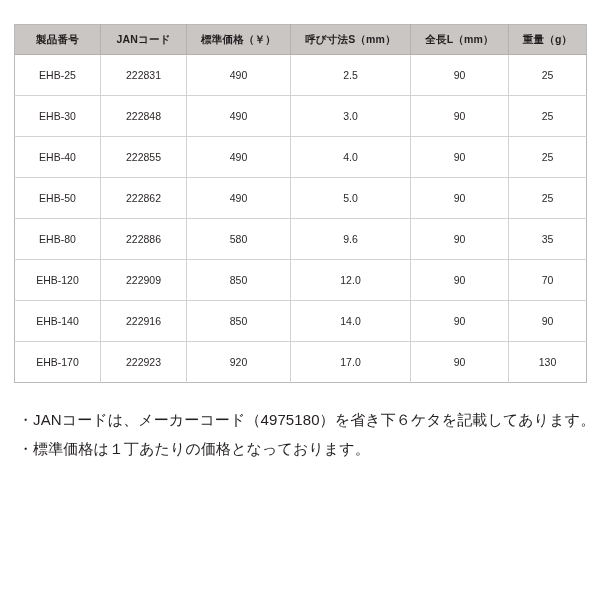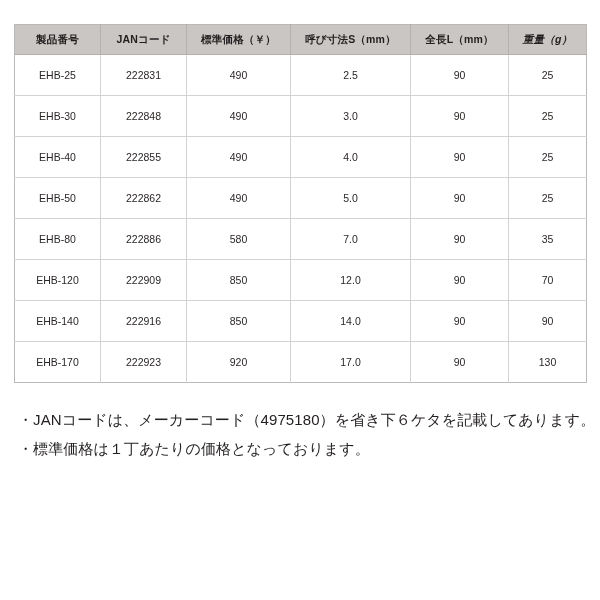--- a/index.html
+++ b/index.html
@@ -41,21 +41,21 @@
     font-weight: bold;
     height: 29px;
     padding: 0 2px;
     text-align: center;
     vertical-align: middle;
     border-right: 1px solid #b3b0ae;
     border-bottom: 1px solid #b3b0ae;
     letter-spacing: 0.2px;
     white-space: nowrap;
   }
-  table.spec thead th:last-child { border-right: none; font-style: italic; }
+  table.spec thead th:last-child { border-right: none; }
 
   table.spec tbody td {
     height: 40px;
     font-size: 10.5px;
     text-align: center;
     vertical-align: middle;
     border-right: 1px solid #d5d3d1;
     border-bottom: 1px solid #d5d3d1;
     padding: 0 2px;
     white-space: nowrap;
@@ -130,21 +130,21 @@
         <td>222862</td>
         <td>490</td>
         <td>5.0</td>
         <td>90</td>
         <td>25</td>
       </tr>
       <tr>
         <td>EHB-80</td>
         <td>222886</td>
         <td>580</td>
-        <td>7.0</td>
+        <td>9.6</td>
         <td>90</td>
         <td>35</td>
       </tr>
       <tr>
         <td>EHB-120</td>
         <td>222909</td>
         <td>850</td>
         <td>12.0</td>
         <td>90</td>
         <td>70</td>

